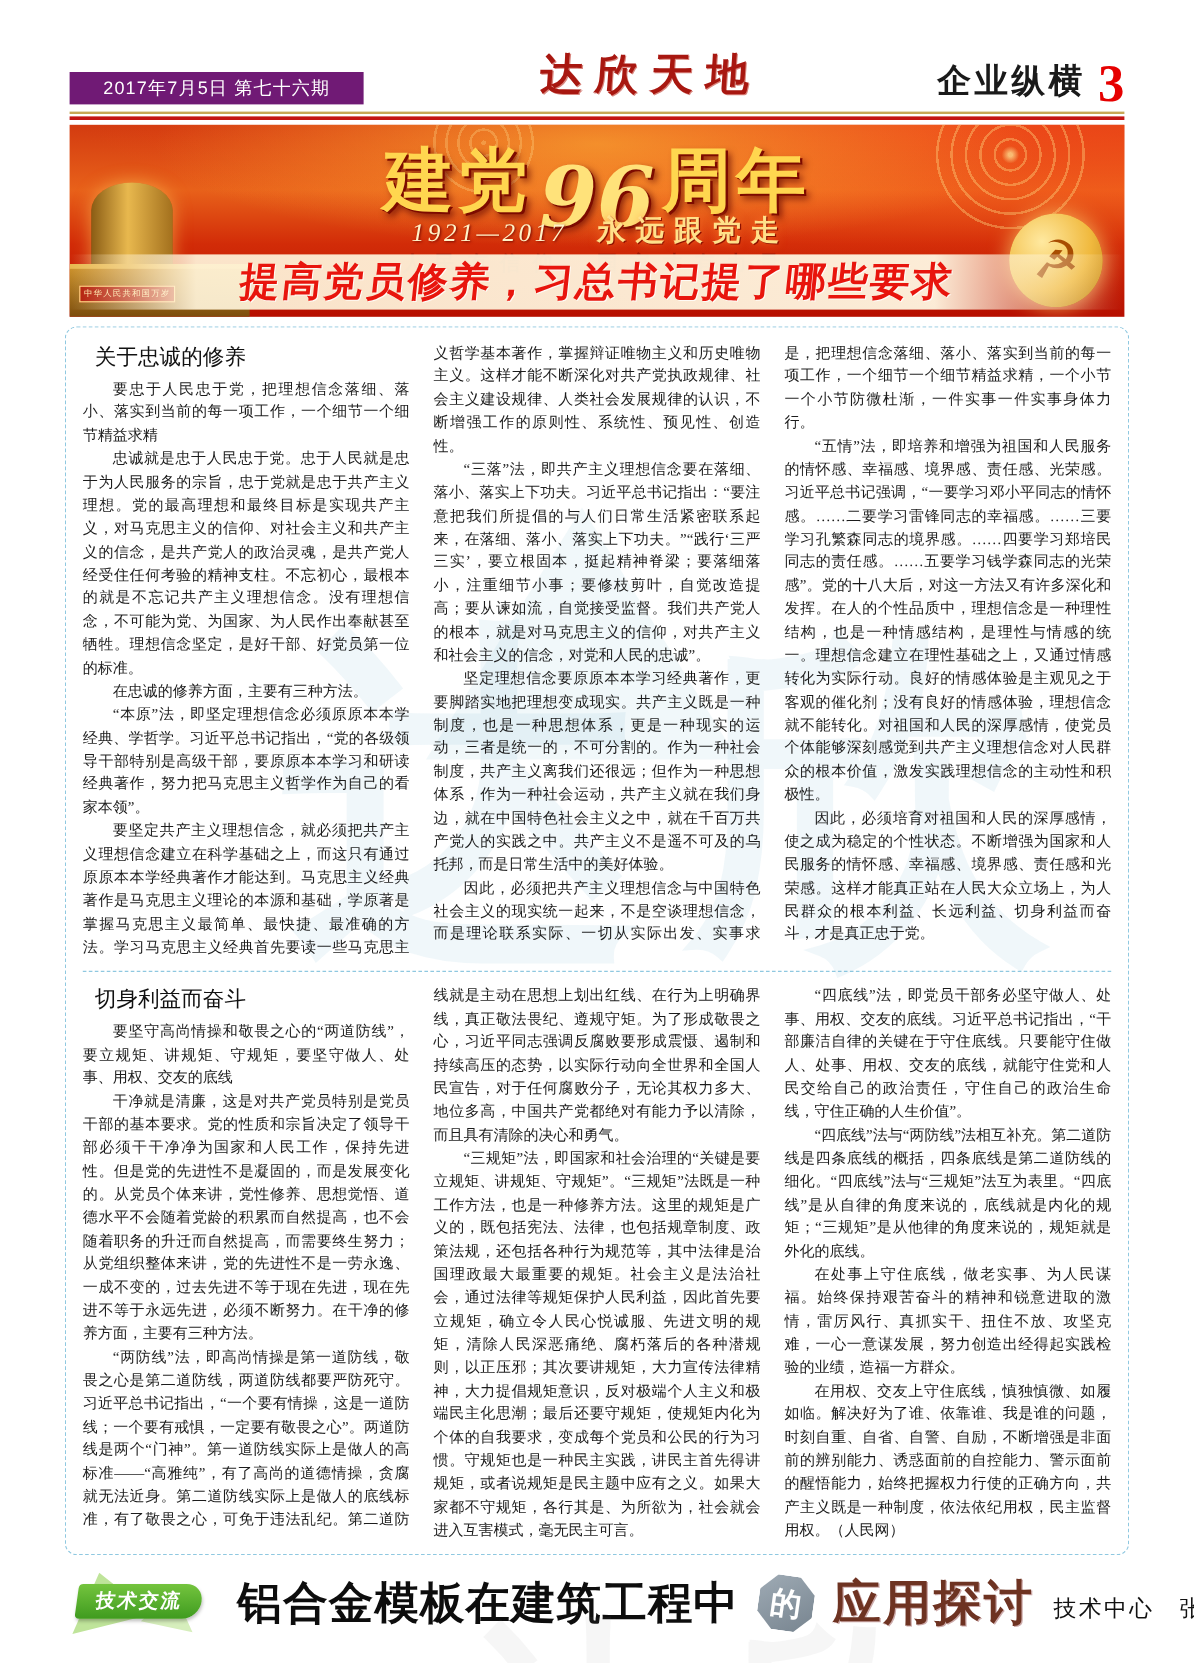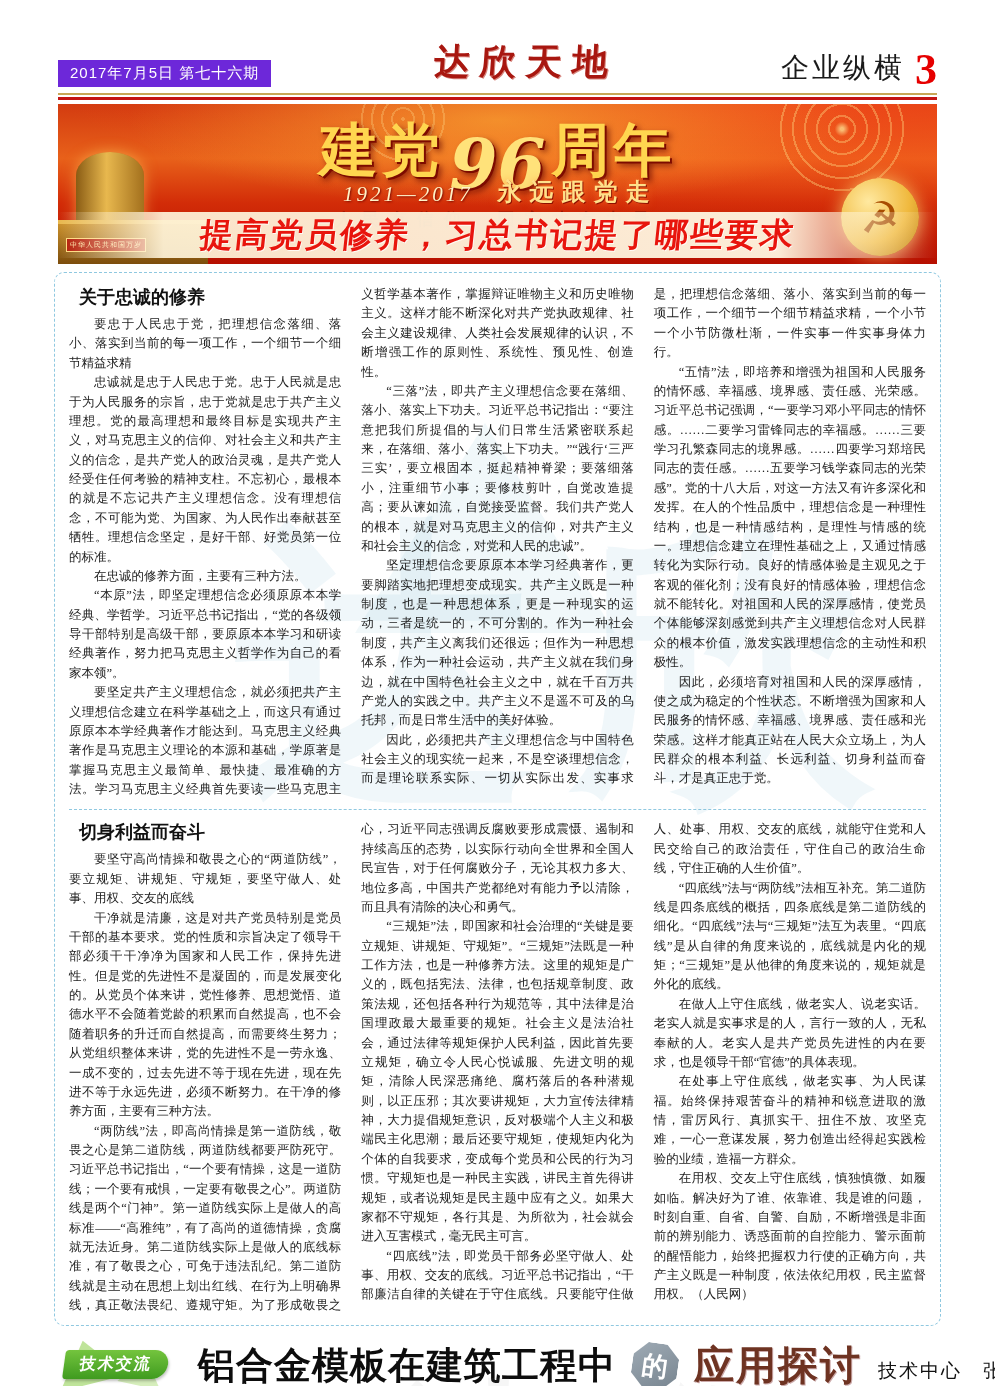--- a/index.html
+++ b/index.html
@@ -4,26 +4,26 @@
 <style>
   * { margin:0; padding:0; box-sizing:border-box; }
   html,body { background:#e8e8e8; }
   body { font-family:"Liberation Serif", serif; }
   .page { position:relative; width:995px; min-height:1386px; margin:0 auto; background:#ffffff;
           box-shadow:0 0 6px rgba(0,0,0,.35); overflow:hidden; }
 
   
   .masthead { display:flex; align-items:flex-end; justify-content:space-between;
               padding:38px 58px 6px 58px; }
-  .date-box { background:#6d28d9; color:#fff; font-family:"Liberation Sans",sans-serif;
-              font-size:15px; padding:4px 12px; letter-spacing:1px; }
+  .date-box { background:#701a75; color:#fff; font-family:"Liberation Sans",sans-serif;
+              font-size:15px; padding:4px 28px; letter-spacing:1px; }
   .paper-title { color:#a81710; font-size:36px; font-weight:bold; letter-spacing:10px;
                  font-family:"DejaVu Serif",serif; transform:skewX(-4deg); text-shadow:1px 1px 0 #d8867e; }
   .mast-right { display:flex; align-items:flex-end; gap:10px; }
-  .section-title { font-size:28px; font-weight:normal; color:#1a1a1a; letter-spacing:3px;
+  .section-title { font-size:28px; font-weight:bold; color:#1a1a1a; letter-spacing:3px;
                    font-family:"DejaVu Serif",serif; }
   .page-num { color:#e60000; font-size:44px; font-weight:bold; line-height:.8;
               font-family:"Liberation Serif",serif; }
   .rule-gold { height:2px; background:#c8a757; margin:0 0 2px 0; }
   .rule-red  { height:3px; background:#c41414; }
 
   
   .banner { position:relative; height:160px; margin:4px 58px 8px 58px; overflow:hidden;
             background:
               radial-gradient(ellipse 70% 90% at 50% 10%, rgba(255,200,60,.55), rgba(255,120,20,0) 60%),
@@ -72,21 +72,21 @@
   
   .article1 { position:relative; margin:0 54px; border:1px dashed #8fc8e0; border-radius:10px;
               padding:12px 14px 10px 14px; }
   .wm { position:absolute; z-index:0; pointer-events:none; }
   .wm-tri { left:300px; top:150px; width:0; height:0;
             border-left:130px solid transparent; border-right:130px solid transparent;
             border-bottom:210px solid rgba(120,190,210,.10); }
   .wm-text { left:180px; top:240px; font-size:300px; font-weight:bold; color:rgba(110,180,210,.10);
              font-family:"DejaVu Serif",serif; line-height:1; letter-spacing:40px; }
   .a1-section { position:relative; z-index:1; column-count:3; column-gap:20px; }
-  .a1-head { font-family:"Liberation Sans",sans-serif; font-weight:bold; font-size:18px;
+  .a1-head { font-family:"Liberation Sans",sans-serif; font-weight:normal; font-size:18px;
              color:#111; margin:0 0 6px 10px; }
   .a1-section p, .lead { font-size:12.5px; line-height:1.55; color:#1c1c1c; text-align:justify;
                           text-indent:2em; }
   .dash-sep { border:none; border-top:1px dashed #8fc8e0; margin:10px 0; }
   .badge-row { position:relative; z-index:1; text-align:right; margin:-30px 6px 2px 0; }
   .badge-dj { display:inline-block; background:#d7281e; color:#fff; font-weight:bold;
               font-size:19px; letter-spacing:4px; padding:3px 26px 4px 34px;
               font-family:"Liberation Sans",sans-serif;
               clip-path:polygon(0 55%, 22px 0, 100% 0, calc(100% - 12px) 100%, 14px 100%);
               text-shadow:1px 1px 1px #7a0a00; }
@@ -183,21 +183,20 @@
 
     <div class="a1-section">
       <h2 class="a1-head">切身利益而奋斗</h2>
       <p class="lead">要坚守高尚情操和敬畏之心的“两道防线”，要立规矩、讲规矩、守规矩，要坚守做人、处事、用权、交友的底线</p>
       <div>
           <p>干净就是清廉，这是对共产党员特别是党员干部的基本要求。党的性质和宗旨决定了领导干部必须干干净净为国家和人民工作，保持先进性。但是党的先进性不是凝固的，而是发展变化的。从党员个体来讲，党性修养、思想觉悟、道德水平不会随着党龄的积累而自然提高，也不会随着职务的升迁而自然提高，而需要终生努力；从党组织整体来讲，党的先进性不是一劳永逸、一成不变的，过去先进不等于现在先进，现在先进不等于永远先进，必须不断努力。在干净的修养方面，主要有三种方法。</p>
           <p>“两防线”法，即高尚情操是第一道防线，敬畏之心是第二道防线，两道防线都要严防死守。习近平总书记指出，“一个要有情操，这是一道防线；一个要有戒惧，一定要有敬畏之心”。两道防线是两个“门神”。第一道防线实际上是做人的高标准——“高雅纯”，有了高尚的道德情操，贪腐就无法近身。第二道防线实际上是做人的底线标准，有了敬畏之心，可免于违法乱纪。第二道防线就是主动在思想上划出红线、在行为上明确界线，真正敬法畏纪、遵规守矩。为了形成敬畏之心，习近平同志强调反腐败要形成震慑、遏制和持续高压的态势，以实际行动向全世界和全国人民宣告，对于任何腐败分子，无论其权力多大、地位多高，中国共产党都绝对有能力予以清除，而且具有清除的决心和勇气。</p>
           <p>“三规矩”法，即国家和社会治理的“关键是要立规矩、讲规矩、守规矩”。“三规矩”法既是一种工作方法，也是一种修养方法。这里的规矩是广义的，既包括宪法、法律，也包括规章制度、政策法规，还包括各种行为规范等，其中法律是治国理政最大最重要的规矩。社会主义是法治社会，通过法律等规矩保护人民利益，因此首先要立规矩，确立令人民心悦诚服、先进文明的规矩，清除人民深恶痛绝、腐朽落后的各种潜规则，以正压邪；其次要讲规矩，大力宣传法律精神，大力提倡规矩意识，反对极端个人主义和极端民主化思潮；最后还要守规矩，使规矩内化为个体的自我要求，变成每个党员和公民的行为习惯。守规矩也是一种民主实践，讲民主首先得讲规矩，或者说规矩是民主题中应有之义。如果大家都不守规矩，各行其是、为所欲为，社会就会进入互害模式，毫无民主可言。</p>
           <p>“四底线”法，即党员干部务必坚守做人、处事、用权、交友的底线。习近平总书记指出，“干部廉洁自律的关键在于守住底线。只要能守住做人、处事、用权、交友的底线，就能守住党和人民交给自己的政治责任，守住自己的政治生命线，守住正确的人生价值”。</p>
           <p>“四底线”法与“两防线”法相互补充。第二道防线是四条底线的概括，四条底线是第二道防线的细化。“四底线”法与“三规矩”法互为表里。“四底线”是从自律的角度来说的，底线就是内化的规矩；“三规矩”是从他律的角度来说的，规矩就是外化的底线。</p>
-          <p>在做人上守住底线，做老实人、说老实话。老实人就是实事求是的人，言行一致的人，无私奉献的人。老实人是共产党员先进性的内在要求，也是领导干部“官德”的具体表现。</p>
           <p>在处事上守住底线，做老实事、为人民谋福。始终保持艰苦奋斗的精神和锐意进取的激情，雷厉风行、真抓实干、扭住不放、攻坚克难，一心一意谋发展，努力创造出经得起实践检验的业绩，造福一方群众。</p>
           <p>在用权、交友上守住底线，慎独慎微、如履如临。解决好为了谁、依靠谁、我是谁的问题，时刻自重、自省、自警、自励，不断增强是非面前的辨别能力、诱惑面前的自控能力、警示面前的醒悟能力，始终把握权力行使的正确方向，共产主义既是一种制度，依法依纪用权，民主监督用权。（人民网）</p>
         </div>
     </div>
 
   </div>
 
   <div class="article2">
     <div class="wm wm2">达欣</div>
     <div class="a2-header">

